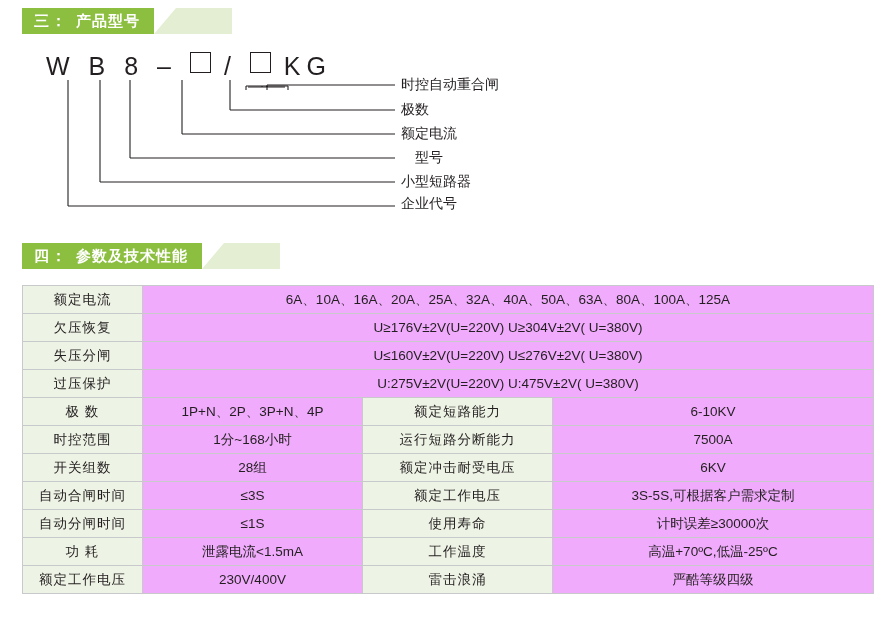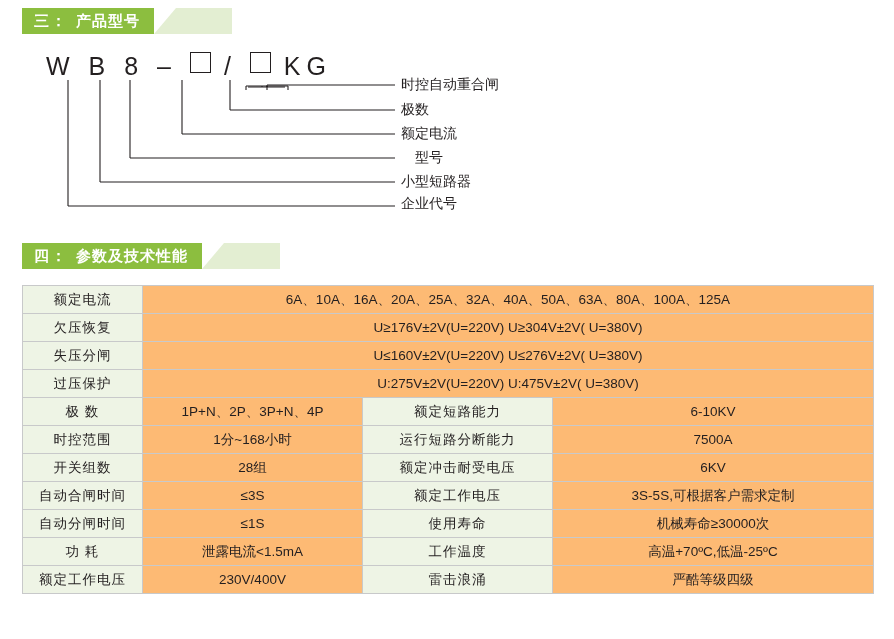--- a/index.html
+++ b/index.html
@@ -111,21 +111,21 @@
     font-size: 13.5px;
     text-align: center;
     padding: 0 2px;
     color: #231f20;
   }
   td.label {
     background: #eef4e5;
     letter-spacing: 1px;
   }
   td.value {
-    background: #fdba74;
+    background: #f0abfc;
   }
   .w-label { width: 120px; }
   .w-val1  { width: 220px; }
   .w-label2 { width: 190px; }
 </style>
 </head>
 <body>
 
 <div class="page">
 
@@ -267,21 +267,21 @@
         <tr>
           <td class="label">自动合闸时间</td>
           <td class="value">≤3S</td>
           <td class="label">额定工作电压</td>
           <td class="value">3S-5S,可根据客户需求定制</td>
         </tr>
         <tr>
           <td class="label">自动分闸时间</td>
           <td class="value">≤1S</td>
           <td class="label">使用寿命</td>
-          <td class="value">机械寿命≥30000次</td>
+          <td class="value">计时误差≥30000次</td>
         </tr>
         <tr>
           <td class="label">功  耗</td>
           <td class="value">泄露电流&lt;1.5mA</td>
           <td class="label">工作温度</td>
           <td class="value">高温+70ºC,低温-25ºC</td>
         </tr>
         <tr>
           <td class="label">额定工作电压</td>
           <td class="value">230V/400V</td>

